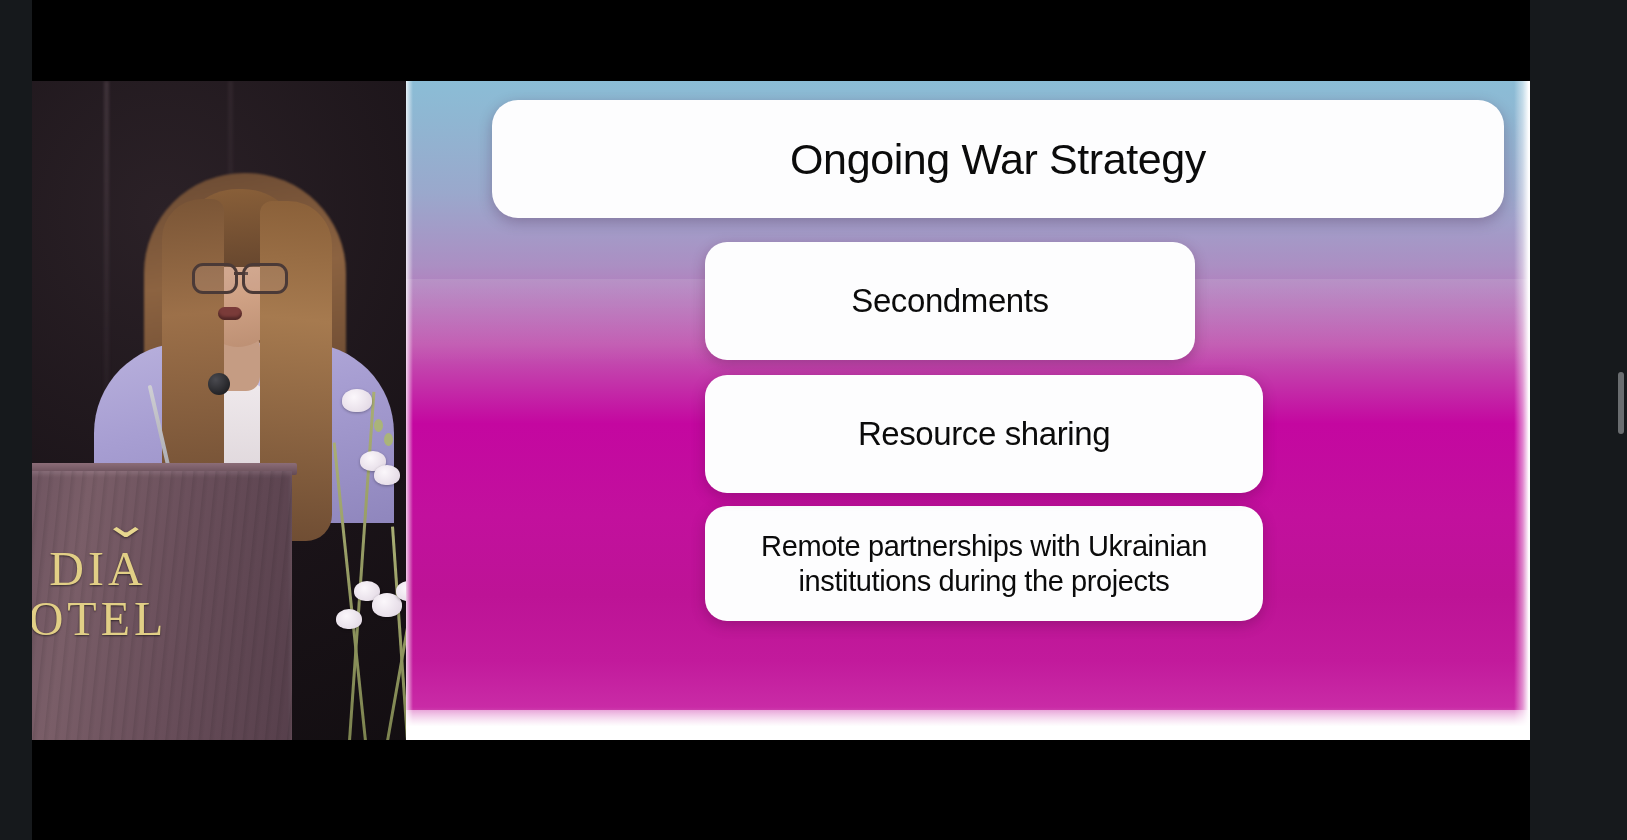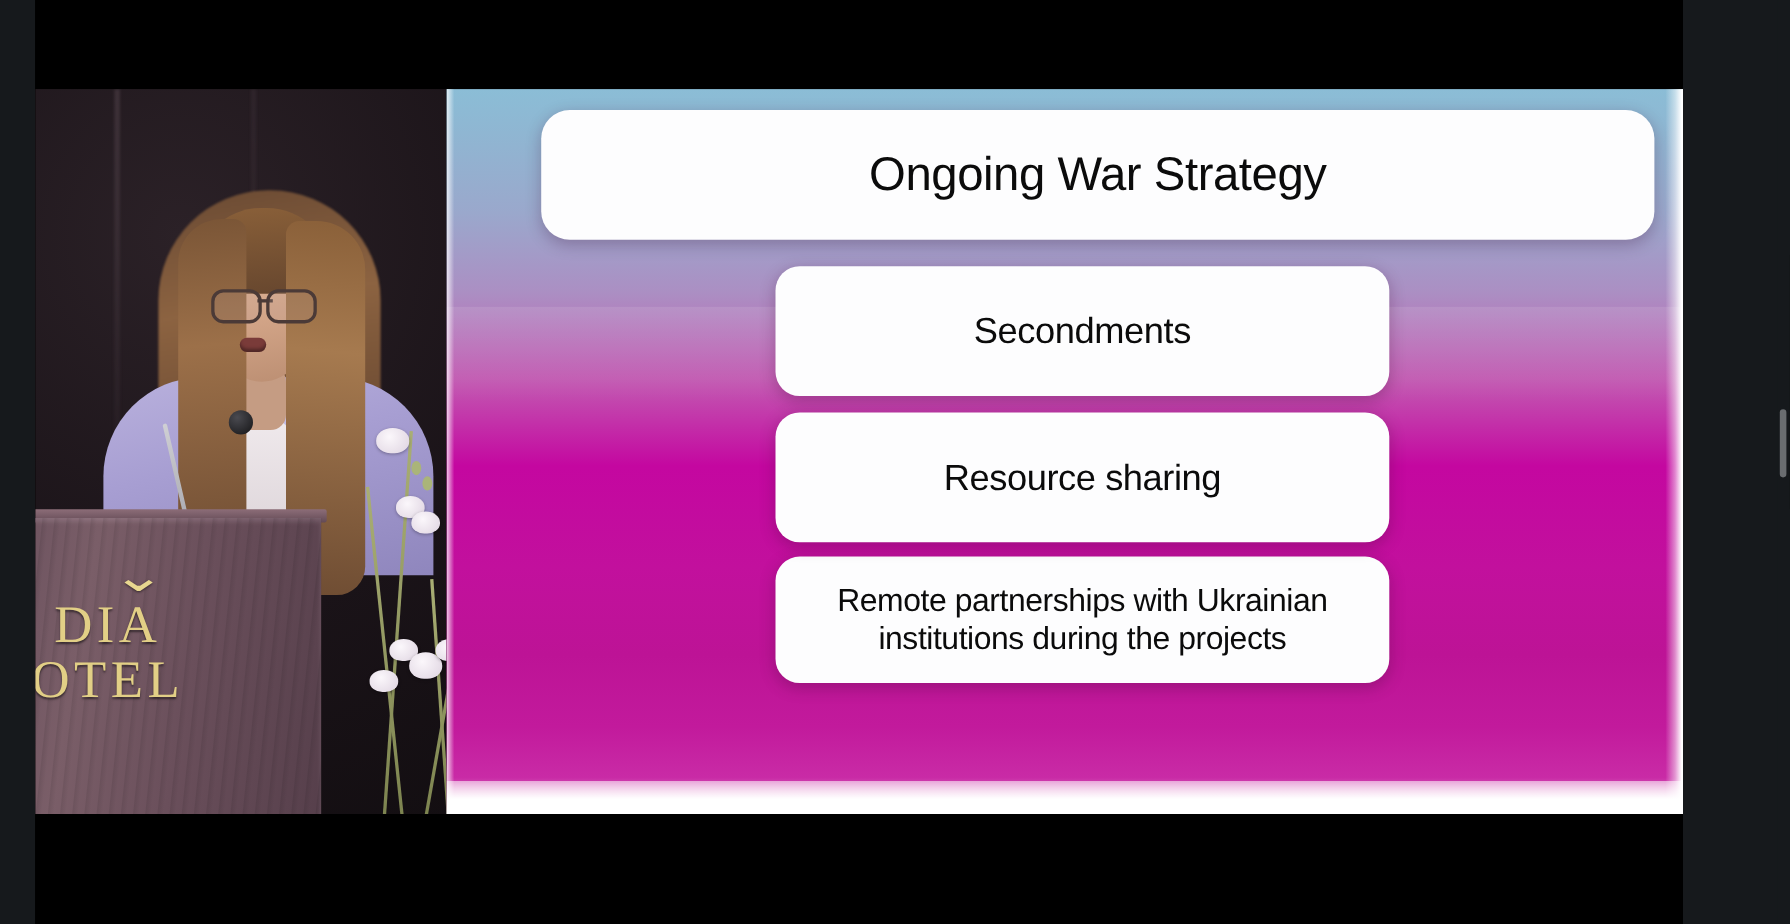--- a/index.html
+++ b/index.html
@@ -341,21 +341,21 @@
   .card-title {
     left: 86px;
     top: 19px;
     width: 1012px;
     height: 118px;
     font-size: 43px;
     border-radius: 26px;
   }
   .card-1 {
     left: 299px; top: 161px;
-    width: 558px; height: 118px;
+    width: 490px; height: 118px;
     font-size: 33px;
   }
   .card-2 {
     left: 299px; top: 294px;
     width: 558px; height: 118px;
     font-size: 33px;
   }
   .card-3 {
     left: 299px; top: 425px;
     width: 558px; height: 115px;

